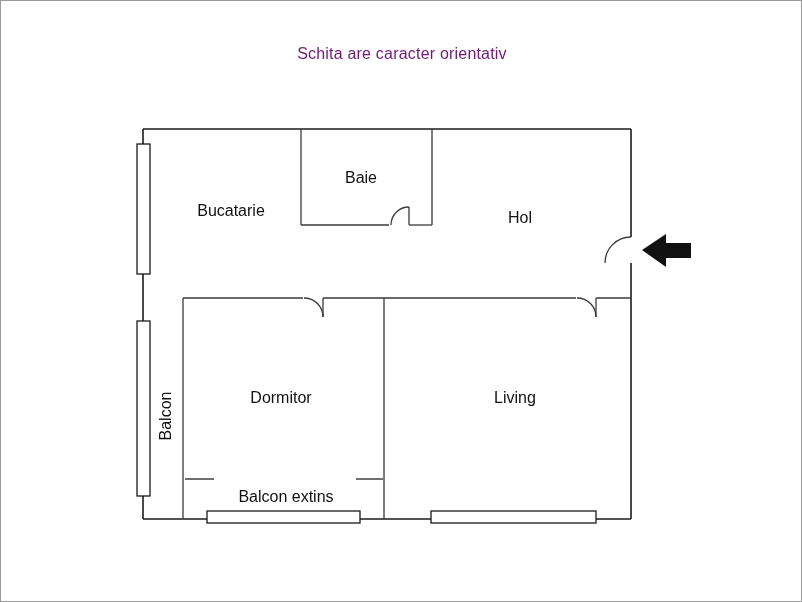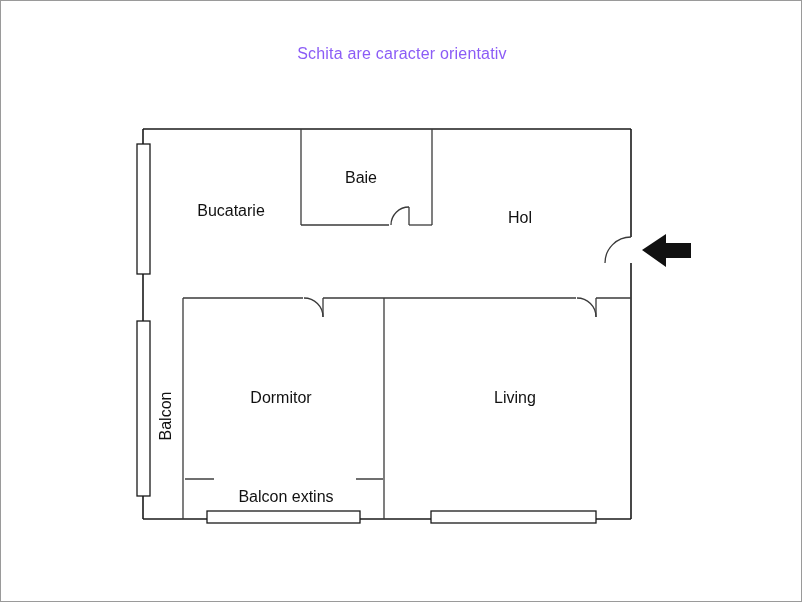--- a/index.html
+++ b/index.html
@@ -19,21 +19,21 @@
     box-sizing: border-box;
     overflow: hidden;
   }
   #plan-title {
     position: absolute;
     left: 0;
     top: 44px;
     width: 802px;
     text-align: center;
     font-size: 16px;
-    color: #8b5cf6;
+    color: #701a75;
     letter-spacing: 0.2px;
   }
   #floorplan-svg {
     position: absolute;
     left: 0;
     top: 0;
   }
   .room-label {
     font-family: "Liberation Sans", sans-serif;
     font-size: 16px;

